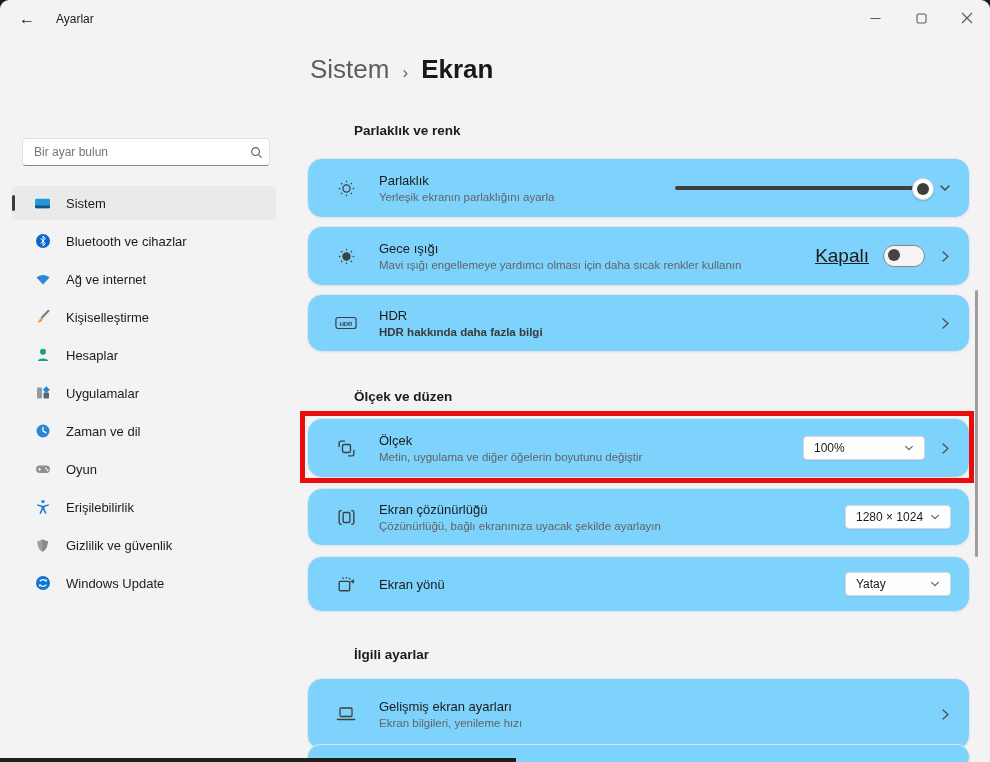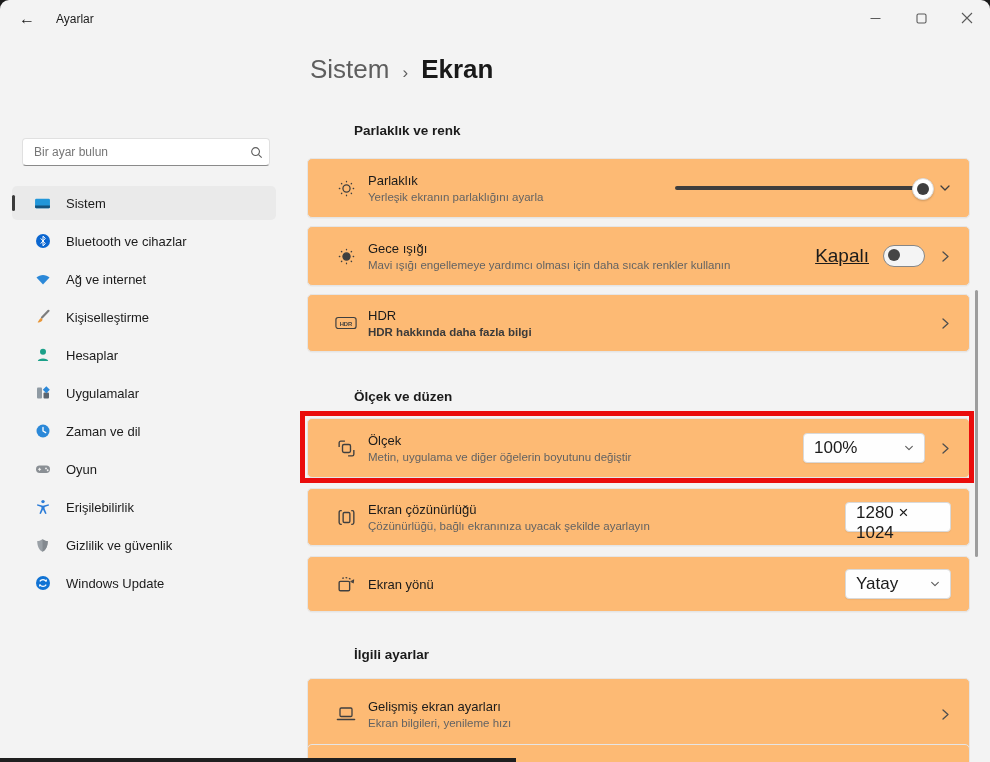--- a/index.html
+++ b/index.html
@@ -29,47 +29,47 @@
   .nav-accent{display:none;position:absolute;left:0;top:9px;width:3px;height:16px;border-radius:2px;background:#3b3b3b;}
   .nav-item.selected .nav-accent{display:block;}
   .nav-icon{width:17px;height:17px;flex:none;display:flex;align-items:center;justify-content:center;}
   .nav-label{font-size:13px;color:#1b1b1b;white-space:nowrap;}
   
   .breadcrumb{position:absolute;left:310px;top:54px;font-size:26px;display:flex;align-items:baseline;gap:13px;}
   .bc-parent{color:#5e5e5e;cursor:pointer;}
   .bc-sep{color:#5e5e5e;font-size:17px;}
   .bc-current{color:#191919;font-weight:700;}
   .section-title{position:absolute;left:310px;font-size:13.5px;font-weight:700;color:#1b1b1b;margin-left:44px;}
-  .card{position:absolute;left:307px;width:663px;background:#fdba74;border:1px solid #e5e5e5;
-    border-radius:5px;box-sizing:border-box;display:flex;align-items:center;
-    padding:0 18px 0 27px;gap:11px;box-shadow:0 1px 1px rgba(0,0,0,.03);}
+  .card{position:absolute;left:307px;width:663px;background:#7dd3fc;border:1px solid #e5e5e5;
+    border-radius:15px;box-sizing:border-box;display:flex;align-items:center;
+    padding:0 18px 0 27px;gap:22px;box-shadow:0 1px 1px rgba(0,0,0,.03);}
   .cicon{width:22px;flex:none;display:flex;align-items:center;justify-content:center;}
   .ctext{flex:1;display:flex;flex-direction:column;gap:3px;min-width:0;}
   .ctitle{font-size:13px;color:#1b1b1b;}
   .csub{font-size:11.5px;color:#636363;}
   .csub.bold{font-weight:700;color:#3a3a3a;}
   .cright{display:flex;align-items:center;gap:14px;flex:none;}
   .chev-right,.chev-down{display:flex;align-items:center;cursor:pointer;}
   
   .slider{position:relative;width:250px;height:20px;display:flex;align-items:center;cursor:pointer;}
   .slider-track{width:100%;height:4px;border-radius:2px;background:#3e3e3e;}
   .slider-thumb{position:absolute;right:-9px;top:0;width:20px;height:20px;background:#fff;border-radius:50%;
     border:1px solid #dcdcdc;box-shadow:0 1px 2px rgba(0,0,0,.18);display:flex;align-items:center;justify-content:center;}
   .slider-thumb::after{content:'';width:12px;height:12px;border-radius:50%;background:#3e3e3e;}
   
   .toggle-label{font-size:19px;color:#1b1b1b;text-decoration:underline;}
   .toggle{position:relative;width:40px;height:20px;border:1px solid #868686;border-radius:11px;
     background:#f4f4f4;cursor:pointer;flex:none;}
   .toggle-knob{position:absolute;left:4px;top:3px;width:12px;height:12px;border-radius:50%;background:#454545;}
   
-  .dropdown{height:30px;background:#fefefe;border:1px solid #d9d9d9;border-radius:4px;display:flex;
-    align-items:center;justify-content:space-between;padding:0 10px;font-size:17px;color:#1b1b1b;
+  .dropdown{height:24px;background:#fefefe;border:1px solid #d9d9d9;border-radius:4px;display:flex;
+    align-items:center;justify-content:space-between;padding:0 10px;font-size:12px;color:#1b1b1b;
     box-shadow:0 1px 1px rgba(0,0,0,.05);cursor:pointer;box-sizing:border-box;}
   .dd-scale{width:122px;}
-  .dd-res{width:106px;flex-direction:column;}
+  .dd-res{width:106px;}
   .dd-orient{width:106px;}
   
   .red-rect{position:absolute;left:300px;top:411px;width:674px;height:72px;border:5px solid #ea0c0c;
     box-sizing:border-box;pointer-events:none;z-index:50;}
   .scrollbar-thumb{position:absolute;left:975px;top:290px;width:3px;height:267px;border-radius:2px;
     background:#9d9d9d;cursor:pointer;}
   .bottom-edge{position:absolute;left:0;top:758px;width:516px;height:4px;background:#1f1f1f;}
 </style>
 </head>
 <body>

